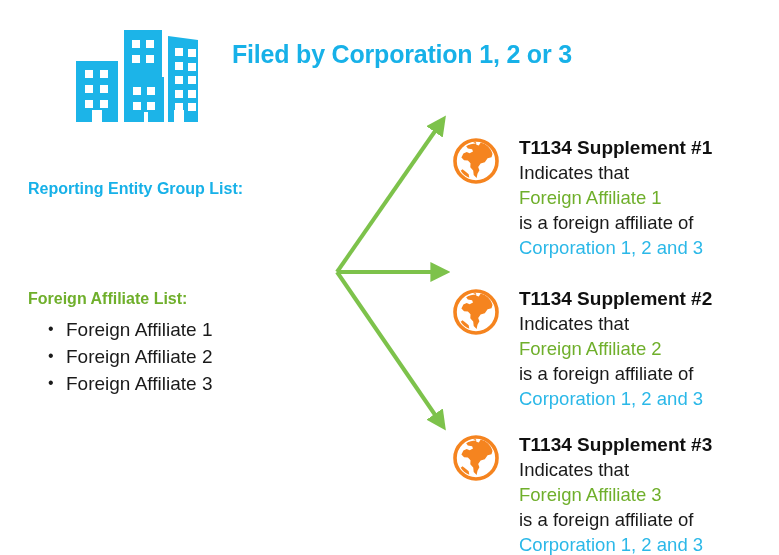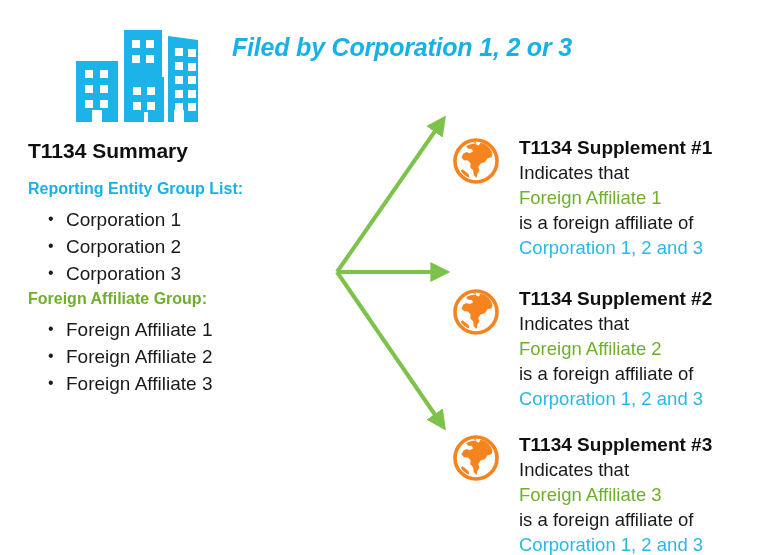--- a/index.html
+++ b/index.html
@@ -14,27 +14,26 @@
     background: #ffffff;
     overflow: hidden;
     font-family: "Liberation Sans", sans-serif;
     -webkit-font-smoothing: antialiased;
   }
 
   
   .banner-title {
     position: absolute;
     left: 232px;
-    top: 33px;
+    top: 40px;
     font-size: 25px;
     font-weight: bold;
     color: #17B1E8;
     letter-spacing: -0.2px;
     white-space: nowrap;
-    font-style: italic;
   }
 
   
   .city-icon {
     position: absolute;
     left: 76px;
     top: 30px;
     width: 122px;
     height: 92px;
   }
@@ -179,31 +178,25 @@
       <rect x="112" y="46" width="8" height="8"></rect>
       <rect x="99" y="60" width="8" height="8"></rect>
       <rect x="112" y="60" width="8" height="8"></rect>
       <rect x="99" y="73" width="8" height="8"></rect>
       <rect x="112" y="73" width="8" height="8"></rect>
     </g>
   </svg>
 
   <div class="banner-title">Filed by Corporation 1, 2 or 3</div>
 
-  <div class="summary-title">T1134 Summary</div>
 
   <div class="list-heading blue">Reporting Entity Group List:</div>
 
-  <ul class="bullets corp">
-    <li>Corporation 1</li>
-    <li>Corporation 2</li>
-    <li>Corporation 3</li>
-  </ul>
-
-  <div class="list-heading green">Foreign Affiliate Group:</div>
+
+  <div class="list-heading green">Foreign Affiliate List:</div>
 
   <ul class="bullets fa">
     <li>Foreign Affiliate 1</li>
     <li>Foreign Affiliate 2</li>
     <li>Foreign Affiliate 3</li>
   </ul>
 
   <svg class="arrows" viewBox="0 0 779 555">
     <defs>
       <marker id="ah" markerWidth="5" markerHeight="5" refX="2.4" refY="2.5" orient="auto" markerUnits="strokeWidth">

